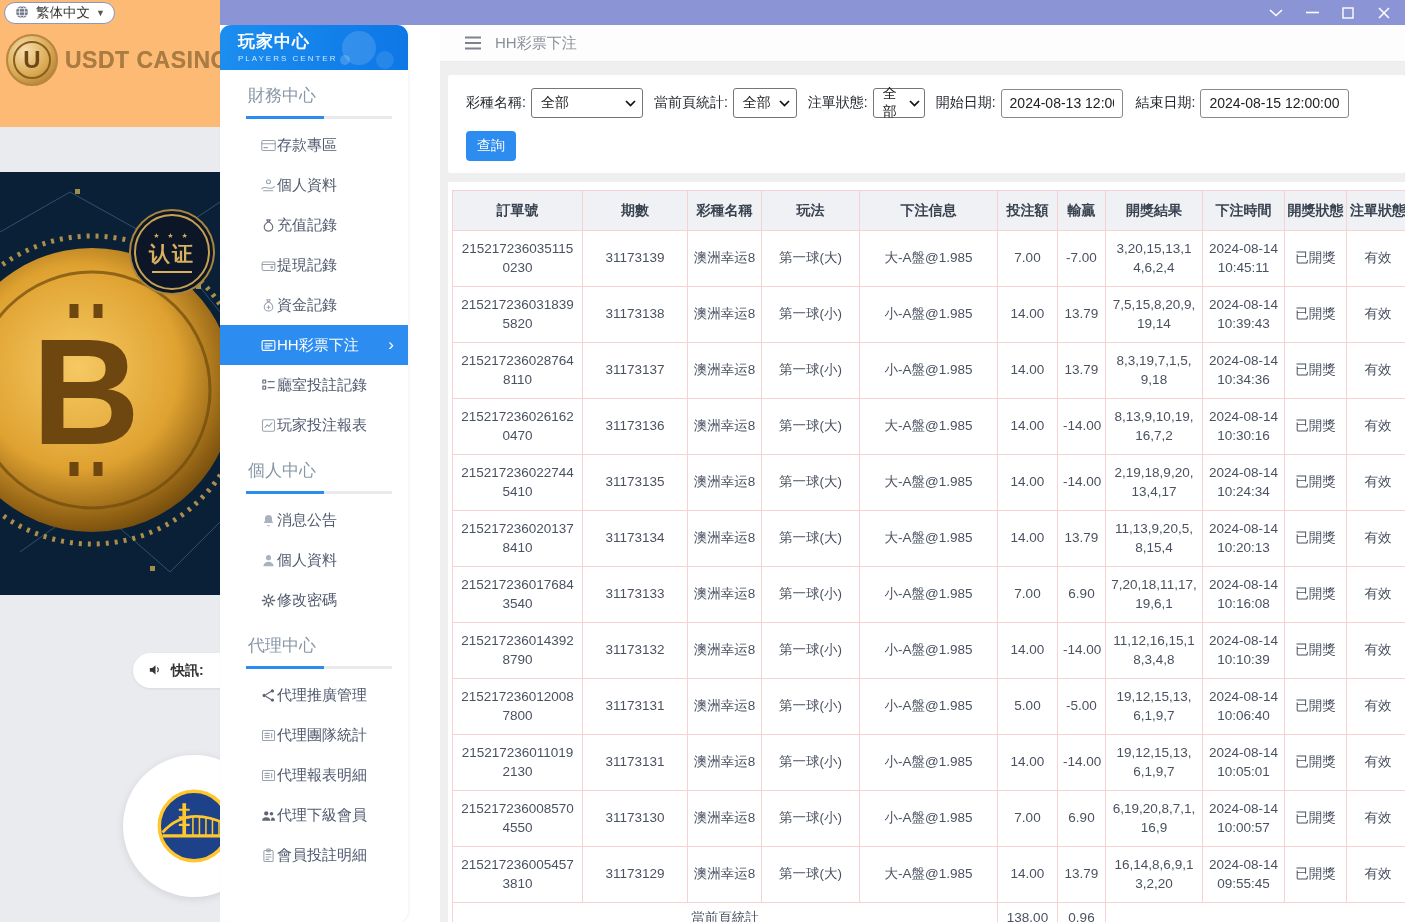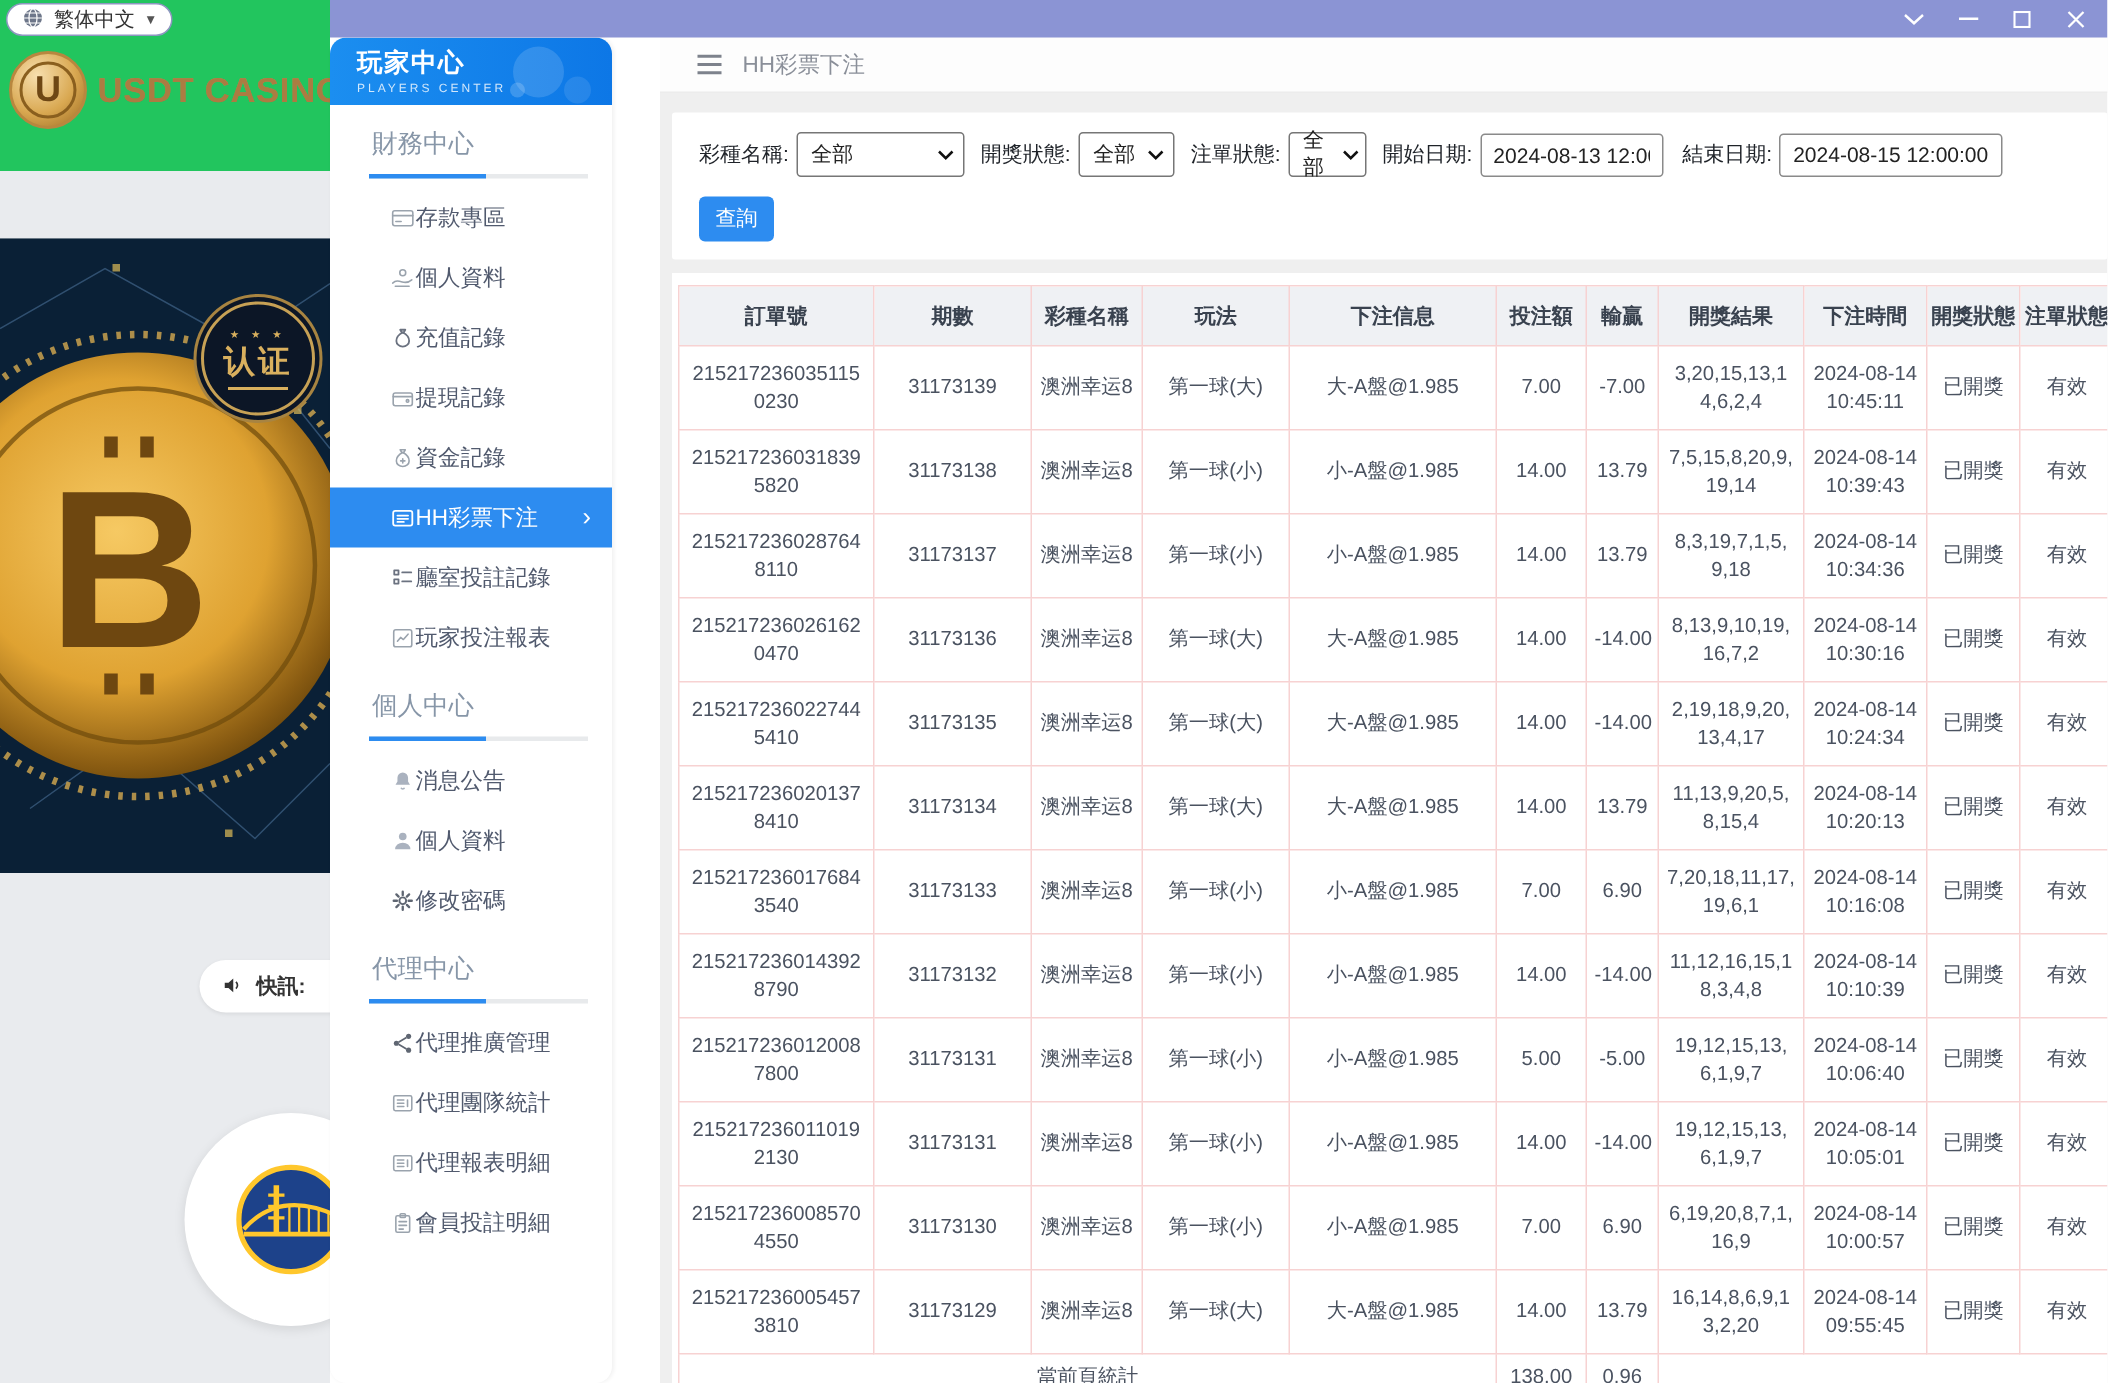--- a/index.html
+++ b/index.html
@@ -9,21 +9,21 @@
 
   
   .titlebar { position:absolute; left:220px; right:0; top:0; height:25px;
     background:#8b94d4; z-index:5; display:flex; justify-content:flex-end; align-items:center; }
   .win-controls { display:flex; align-items:center; gap:14px; padding-right:10px; }
   .win-btn { width:22px; height:18px; display:flex; align-items:center; justify-content:center; cursor:default; }
   .win-btn svg { display:block; }
 
   
   .leftcol { position:absolute; left:0; top:0; width:220px; height:922px; z-index:2; background:#e9ebee; }
-  .brand-block { background:#22c55e; height:114px; position:relative; }
+  .brand-block { background:#fdba74; height:127px; position:relative; }
   .lang-pill { position:absolute; left:4px; top:2px; height:22px; min-width:110px;
     border:1px solid #8d96c0; border-radius:11px; background:#fff;
     display:flex; align-items:center; gap:6px; padding:0 9px; font-size:13.5px; color:#333; }
   .lang-caret { font-size:9px; color:#555; }
   .brand-row { position:absolute; left:6px; top:34px; display:flex; align-items:center; gap:7px; }
   .coin { width:52px; height:52px; border-radius:50%;
     background:radial-gradient(circle at 35% 30%, #f7dfae, #d9a851 55%, #9c6b22);
     border:2px solid #b8873f; display:flex; align-items:center; justify-content:center; }
   .coin-inner { width:38px; height:38px; border-radius:50%; border:2px solid #8a5f1e;
     display:flex; align-items:center; justify-content:center;
@@ -356,20 +356,31 @@
           <span class="mi">
             <svg width="17" height="17" viewBox="0 0 24 24" fill="none" stroke="#9aa3ad" stroke-width="1.5" stroke-linecap="round" stroke-linejoin="round">
               <rect x="3.5" y="5" width="17" height="14" rx="1.5"></rect>
               <path d="M7 9h6M7 12h6M7 15h6M16.5 9v6"></path>
             </svg>
           </span>
           <span>代理報表明細</span>
         </div>
         <div class="menu-item">
           <span class="mi">
+            <svg width="17" height="17" viewBox="0 0 24 24" fill="#5f6672">
+              <circle cx="8.8" cy="9" r="3"></circle>
+              <path d="M3 19.5a5.8 5 0 0 1 11.6 0z"></path>
+              <circle cx="16.2" cy="9.5" r="2.5"></circle>
+              <path d="M15 19.5h6a5 4.4 0 0 0-4.2-5.2z"></path>
+            </svg>
+          </span>
+          <span>代理下級會員</span>
+        </div>
+        <div class="menu-item">
+          <span class="mi">
             <svg width="17" height="17" viewBox="0 0 24 24" fill="none" stroke="#9aa3ad" stroke-width="1.5" stroke-linecap="round" stroke-linejoin="round">
               <rect x="5.5" y="5" width="13" height="15.5" rx="1.5"></rect>
               <rect x="9.5" y="3" width="5" height="3.6" rx="1"></rect>
               <path d="M8.5 10.5h7M8.5 14h7M8.5 17.5h4"></path>
             </svg>
           </span>
           <span>會員投註明細</span>
         </div>
         <div class="menu-item"></div>
       </nav>
@@ -387,21 +398,21 @@
     <div class="content">
       <section class="filter-card">
         <div class="filter-row">
           <span class="f-label">彩種名稱:</span>
           <div class="sel sel-1">
             <span>全部</span>
             <svg width="11" height="7" viewBox="0 0 11 7">
                 <path d="M1 1l4.5 4.5L10 1" fill="none" stroke="#111" stroke-width="1.7"></path>
               </svg>
           </div>
-          <span class="f-label">開獎狀態:</span>
+          <span class="f-label">當前頁統計:</span>
           <div class="sel sel-2">
             <span>全部</span>
             <svg width="11" height="7" viewBox="0 0 11 7">
                 <path d="M1 1l4.5 4.5L10 1" fill="none" stroke="#111" stroke-width="1.7"></path>
               </svg>
           </div>
           <span class="f-label">注單狀態:</span>
           <div class="sel sel-3">
             <span>全部</span>
             <svg width="11" height="7" viewBox="0 0 11 7">

